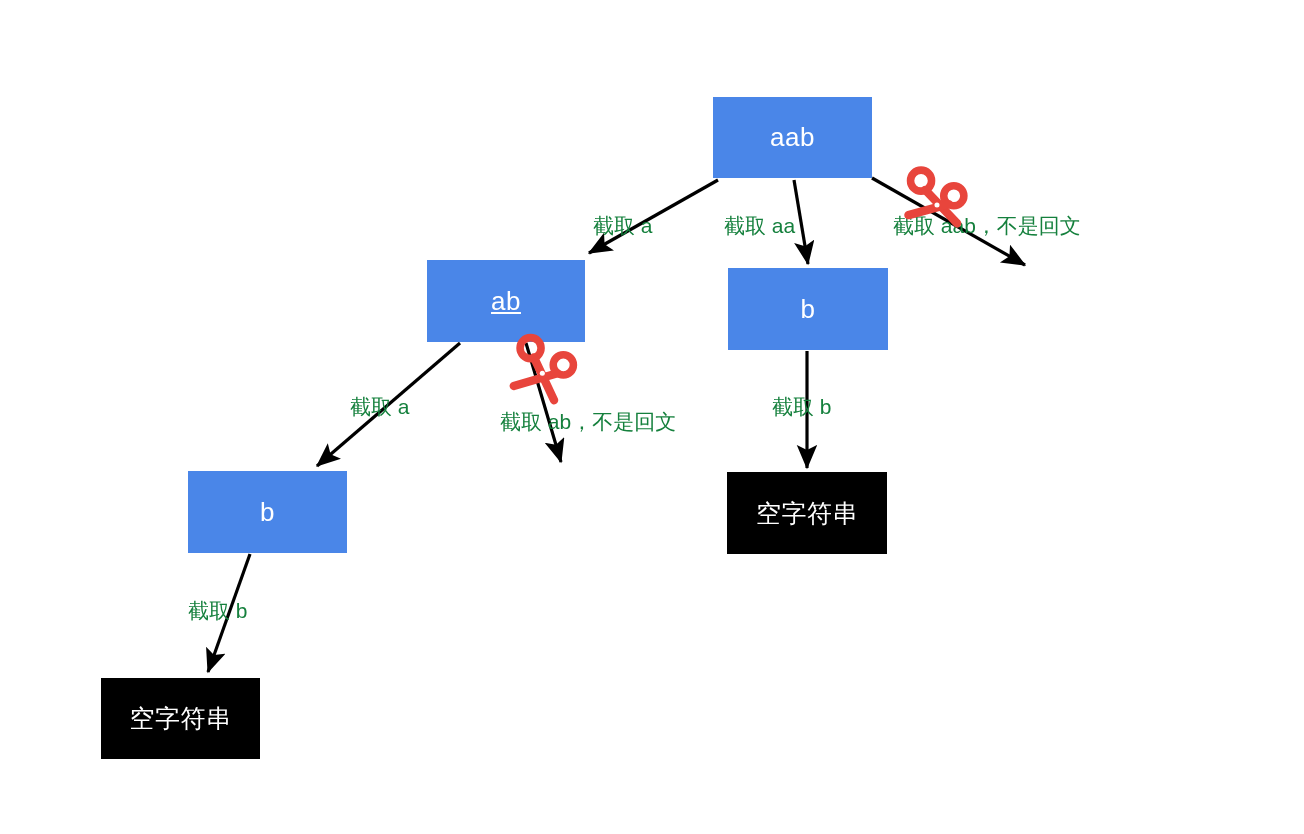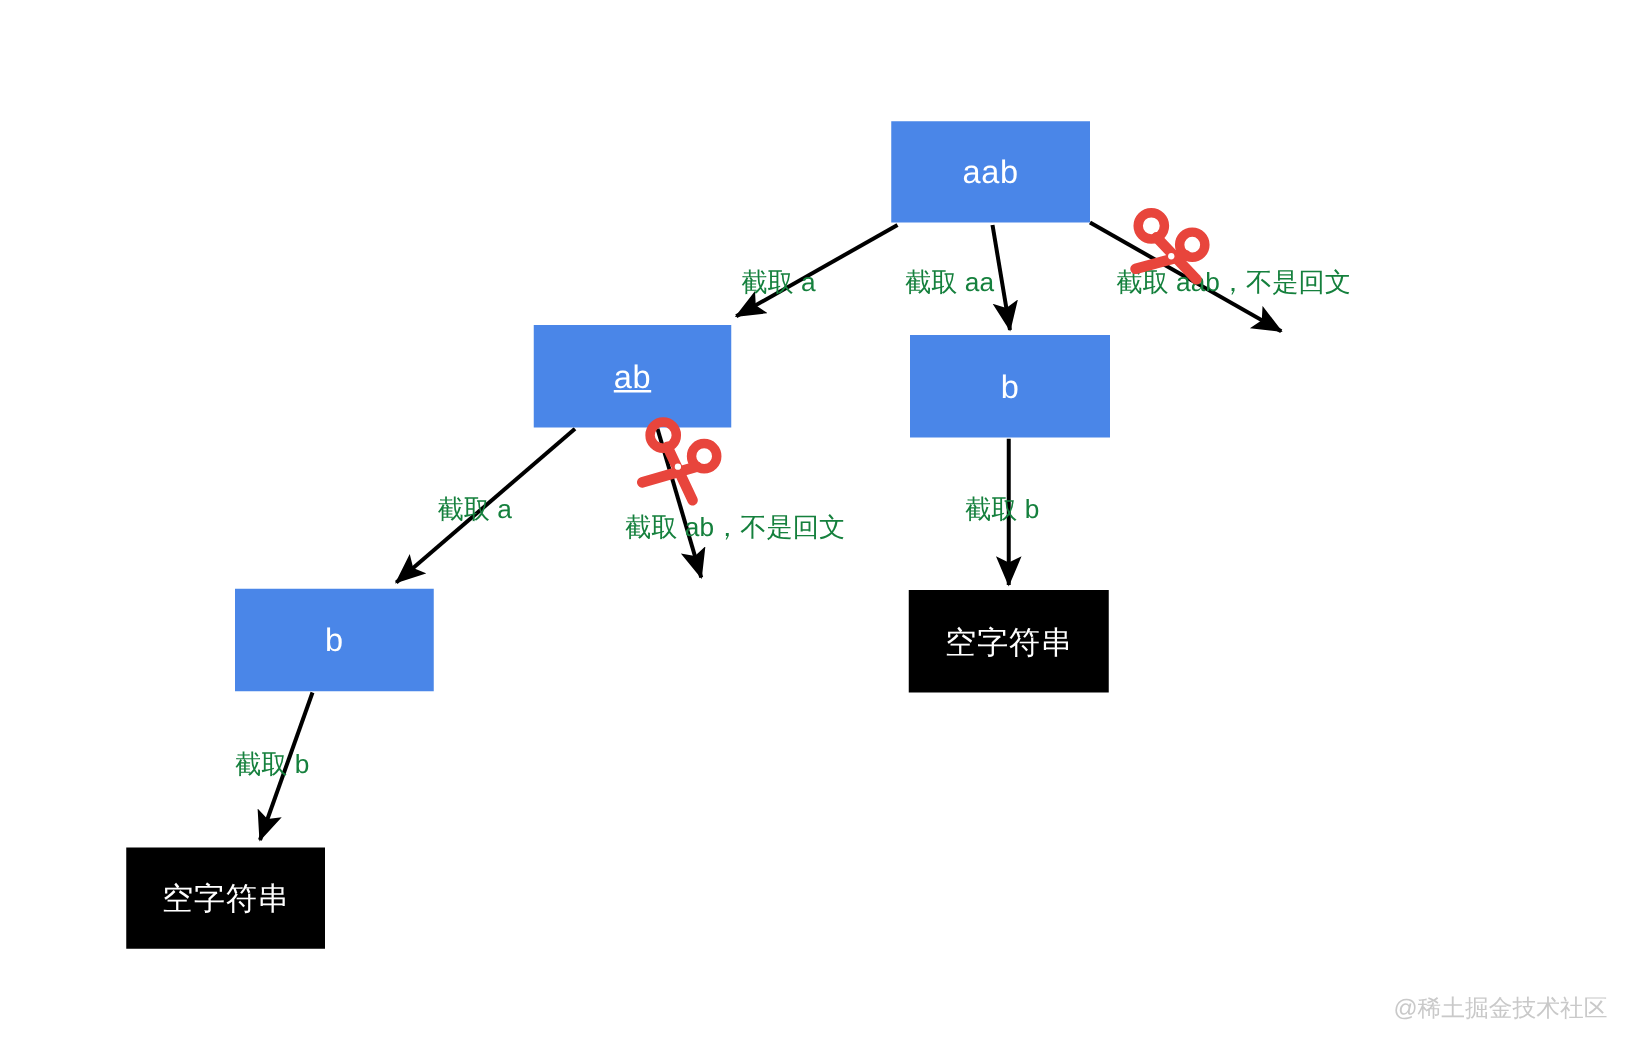--- a/index.html
+++ b/index.html
@@ -133,14 +133,13 @@
       <g stroke="#e8453c" fill="none" stroke-linecap="round" stroke-linejoin="round">
         <circle cx="34" cy="18" r="12.5" stroke-width="9"></circle>
         <circle cx="73" cy="38" r="12" stroke-width="9"></circle>
         <path d="M38,29 L62,80" stroke-width="10"></path>
         <path d="M66,48 L14,63" stroke-width="10"></path>
       </g>
       <circle cx="48" cy="48" r="3" fill="#ffffff"></circle>
     </svg>
   </div>
 
-  <div class="watermark">@稀土掘金技术社区</div>
 </div>
 
 </body></html>

